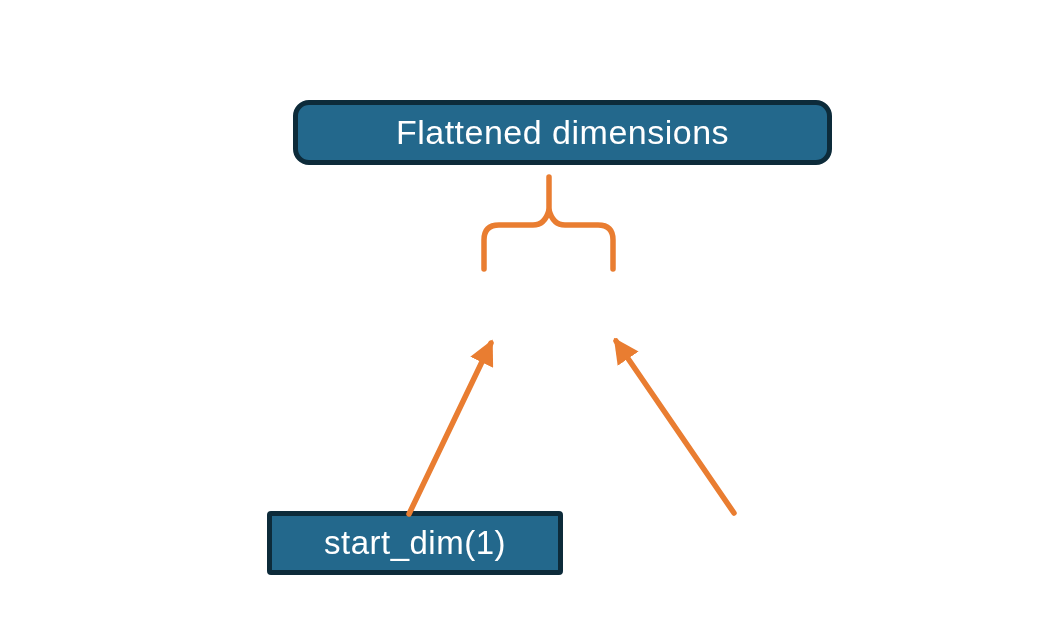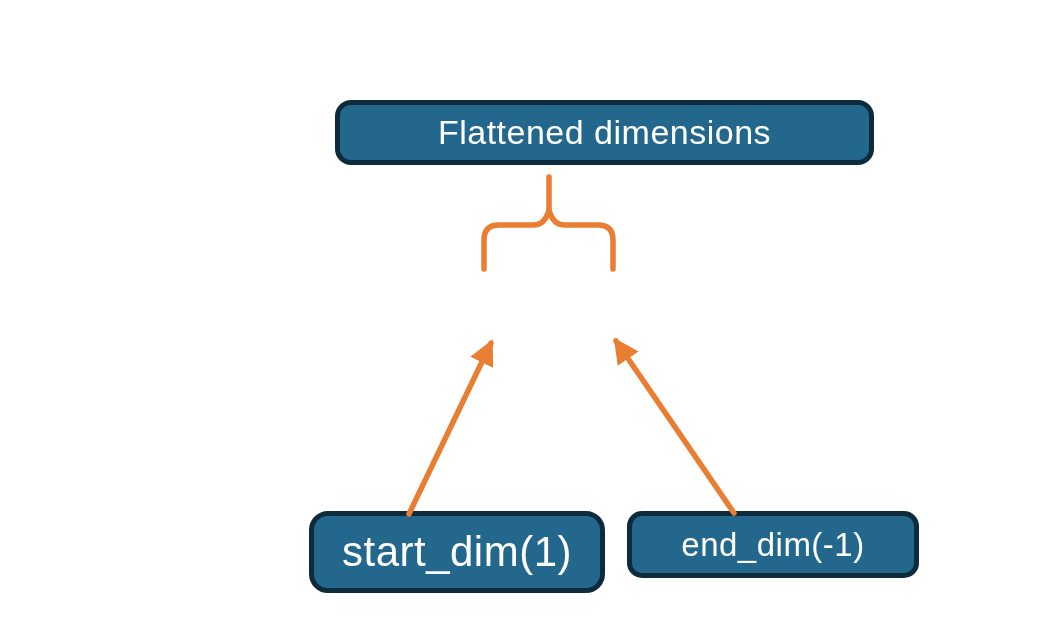--- a/index.html
+++ b/index.html
@@ -23,39 +23,38 @@
   }
   .node {
     position: absolute;
     background: var(--box-fill);
     border: 5px solid var(--box-border);
     color: var(--text);
     display: flex;
     align-items: center;
     justify-content: center;
     letter-spacing: 0.5px;
-    margin-left: 42px;
   }
   .node-flattened {
     left: 293px; top: 100px;
     width: 539px; height: 65px;
     border-radius: 16px;
     font-size: 34px;
   }
   .node-tensor {
     left: 180px; top: 212px;
     width: 700px; height: 168px;
     border-radius: 24px;
     font-size: 45px;
   }
   .node-start {
     left: 267px; top: 511px;
-    width: 296px; height: 82px;
-    border-radius: 19px;
-    font-size: 42px;
+    width: 296px; height: 64px;
+    border-radius: 4px;
+    font-size: 33px;
   }
   .node-end {
     left: 585px; top: 511px;
     width: 292px; height: 67px;
     border-radius: 15px;
     font-size: 33px;
   }
   .connector-layer {
     position: absolute;
     left: 0; top: 0;
@@ -79,23 +78,20 @@
 
   <div class="node node-flattened">
     <span>Flattened dimensions</span>
   </div>
 
 
   <div class="node node-start">
     <span>start_dim(1)</span>
   </div>
 
-  <div class="node node-end">
-    <span>end_dim(-1)</span>
-  </div>
 
   <svg class="connector-layer" width="1038" height="632" viewBox="0 0 1038 632" xmlns="http://www.w3.org/2000/svg">
     <defs>
       <marker id="arrowhead" markerWidth="4.6" markerHeight="4.6" refX="3.9" refY="2.3" orient="auto">
         <path d="M0,0 L4.6,2.3 L0,4.6 Z" class="connector-fill"></path>
       </marker>
     </defs>
 
     <line x1="549" y1="177" x2="549" y2="211" class="connector-stroke"></line>
 

